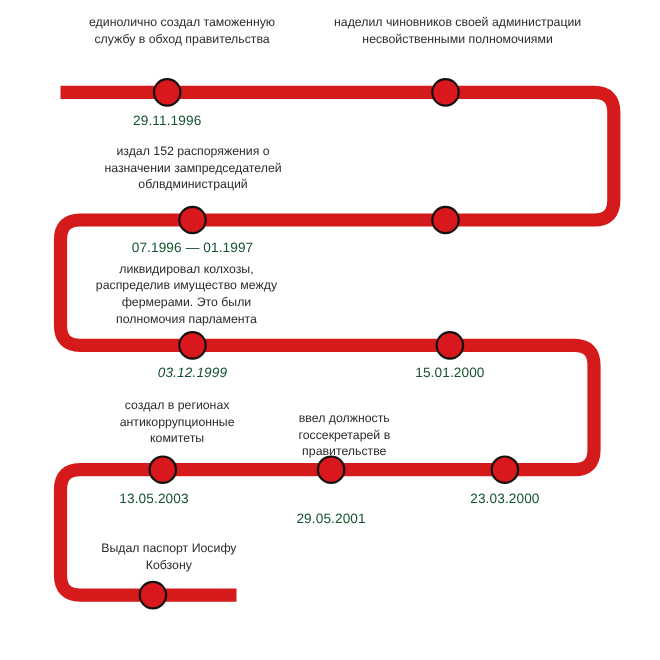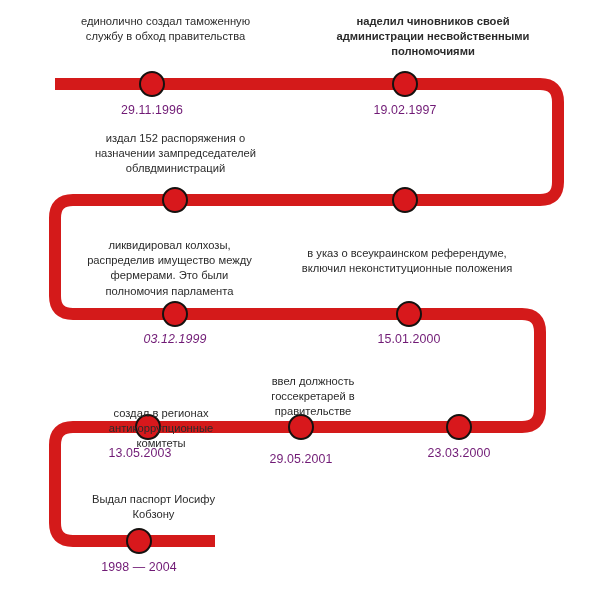--- a/index.html
+++ b/index.html
@@ -39,21 +39,21 @@
     font-size: 11.2px;
     line-height: 15.2px;
     color: #2b2b2b;
     z-index: 4;
     text-align: center;
   }
   .event-date {
     position: absolute;
     font-size: 12.4px;
     line-height: 15px;
-    color: #701a75;
+    color: #14532d;
     letter-spacing: 0.1px;
     z-index: 4;
     text-align: center;
     white-space: nowrap;
   }
 </style>
 </head>
 <body>
 
 <div id="timeline-canvas">
@@ -77,44 +77,42 @@
              L 55 523
              Q 55 541 73 541
              L 215 541" fill="none" stroke="#d41a1a" stroke-width="12" stroke-linecap="butt" stroke-linejoin="miter"></path>
   </svg>
 
   <div class="node" style="left:139px; top:71px; background:#d8181c;"></div>
   <div class="event-desc" style="left:78px; top:14px; width:175px;">единолично создал таможенную службу в обход правительства</div>
   <div class="event-date" style="left:82px; top:103px; width:140px;">29.11.1996</div>
 
   <div class="node" style="left:392px; top:71px; background:#d8181c;"></div>
-  <div class="event-desc" style="left:317px; top:14px; width:232px;font-weight:bold;">наделил чиновников своей администрации несвойственными полномочиями</div>
-  <div class="event-date" style="left:335px; top:103px; width:140px;">19.02.1997</div>
+  <div class="event-desc" style="left:300px; top:14px; width:232px;">наделил чиновников своей администрации несвойственными полномочиями</div>
 
   <div class="node" style="left:162px; top:187px; background:#d8181c;"></div>
   <div class="event-desc" style="left:78px; top:131px; width:195px;">издал 152 распоряжения о назначении зампредседателей облвдминистраций</div>
+  <div class="event-date" style="left:105px; top:218px; width:140px;">07.1996 — 01.1997</div>
 
   <div class="node" style="left:392px; top:187px; background:#d8181c;"></div>
 
   <div class="node" style="left:162px; top:301px; background:#d8181c;"></div>
   <div class="event-desc" style="left:78px; top:238px; width:183px;">ликвидировал колхозы, распределив имущество между фермерами. Это были полномочия парламента</div>
   <div class="event-date" style="left:105px; top:332px; width:140px;font-style:italic;">03.12.1999</div>
 
   <div class="node" style="left:396px; top:301px; background:#d8181c;"></div>
-  <div class="event-desc" style="left:288px; top:246px; width:238px;">в указ о всеукраинском референдуме, включил неконституционные положения</div>
   <div class="event-date" style="left:339px; top:332px; width:140px;">15.01.2000</div>
 
   <div class="node" style="left:135px; top:414px; background:#d8181c;"></div>
-  <div class="event-desc" style="left:86px; top:362px; width:150px;margin-top:44px;">создал в регионах антикоррупционные комитеты</div>
+  <div class="event-desc" style="left:86px; top:362px; width:150px;">создал в регионах антикоррупционные комитеты</div>
   <div class="event-date" style="left:70px; top:446px; width:140px;">13.05.2003</div>
 
   <div class="node" style="left:288px; top:414px; background:#d8181c;"></div>
   <div class="event-desc" style="left:248px; top:362px; width:130px;margin-top:12px;">ввел должность госсекретарей в правительстве</div>
-  <div class="event-date" style="left:231px; top:452px; width:140px;">29.05.2001</div>
+  <div class="event-date" style="left:231px; top:464px; width:140px;">29.05.2001</div>
 
   <div class="node" style="left:446px; top:414px; background:#d8181c;"></div>
   <div class="event-date" style="left:389px; top:446px; width:140px;">23.03.2000</div>
 
   <div class="node" style="left:126px; top:528px; background:#d8181c;"></div>
   <div class="event-desc" style="left:86px; top:492px; width:135px;">Выдал паспорт Иосифу Кобзону</div>
-  <div class="event-date" style="left:69px; top:560px; width:140px;">1998 — 2004</div>
 
 </div>
 
 </body></html>

